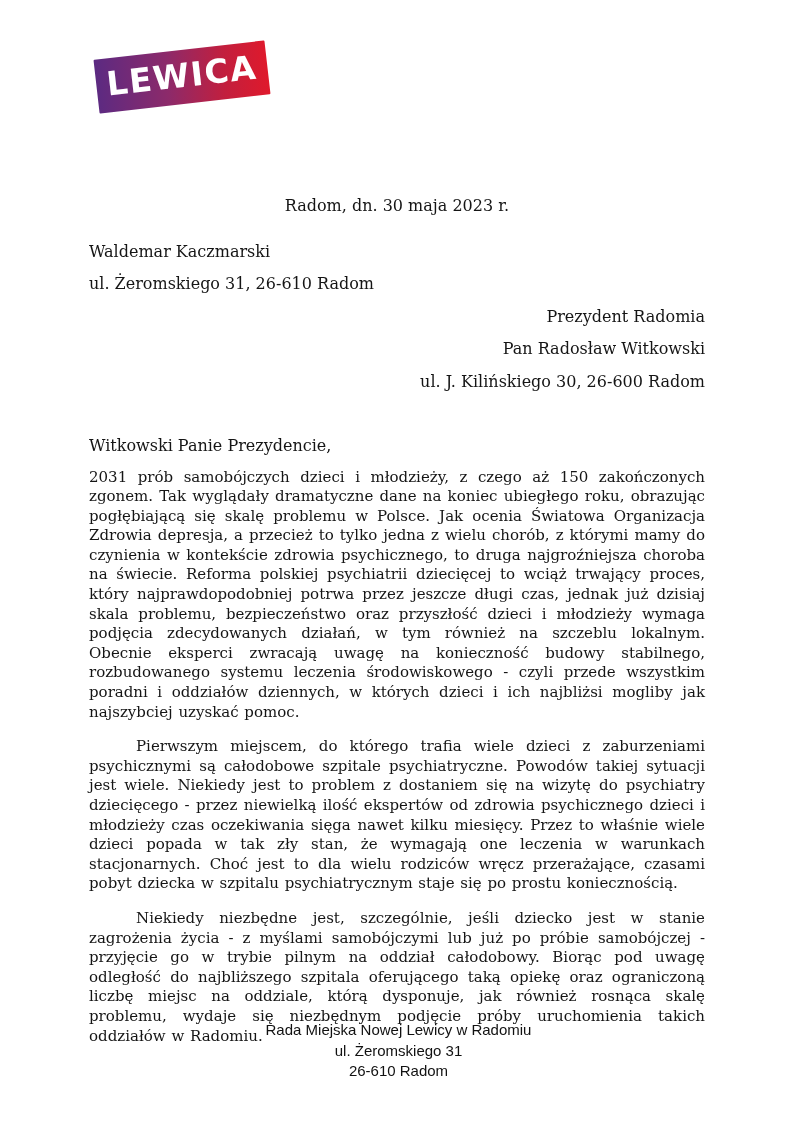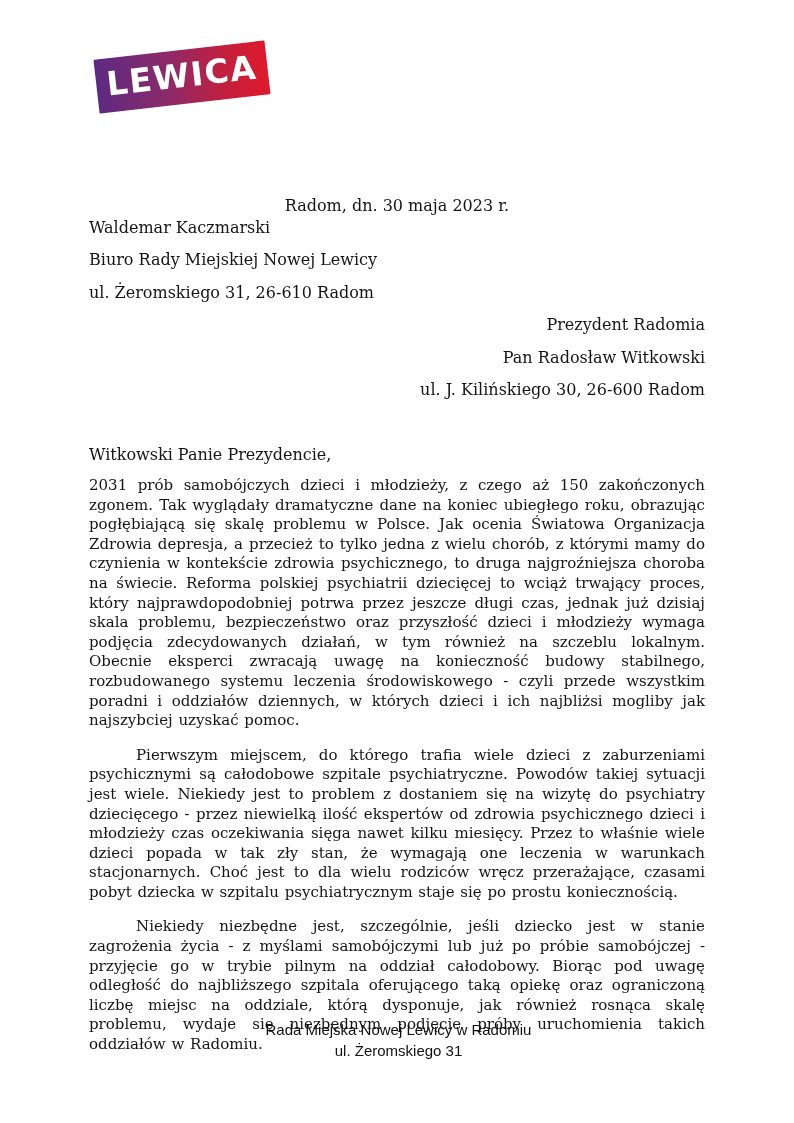--- a/index.html
+++ b/index.html
@@ -39,21 +39,21 @@
     padding-bottom: 3px;
   }
 
   
   .date-line {
     margin: 8px 16px 0;
     text-align: center;
     font-size: 16px;
     line-height: 19.5px;
   }
-  .sender { margin-top: 2px; }
+  .sender { margin-top: 26px; }
   .addr-line {
     margin: 0 0 13px;
     font-size: 16px;
     line-height: 19.5px;
   }
   .recipient { text-align: right; }
 
   
   .salutation {
     margin: 45px 0 0;
@@ -91,34 +91,34 @@
   <div class="logo-wrap">
     <div class="logo-band" style="background: linear-gradient(94deg, rgb(91, 42, 130) 0%, rgb(141, 42, 106) 42%, rgb(194, 31, 62) 74%, rgb(224, 25, 43) 100%);">
       <span class="logo-text" style="color: rgb(255, 255, 255);">LEWICA</span>
     </div>
   </div>
 
   <div class="date-line">Radom, dn. 30 maja 2023 r.</div>
 
   <div class="sender">
     <p class="addr-line">Waldemar Kaczmarski</p>
-    <p class="addr-line">Biuro Rady Miejskiej Nowej Lewicy</p>
     <p class="addr-line">ul. Żeromskiego 31, 26-610 Radom</p>
   </div>
 
   <div class="recipient">
     <p class="addr-line">Prezydent Radomia</p>
     <p class="addr-line">Pan Radosław Witkowski</p>
     <p class="addr-line">ul. J. Kilińskiego 30, 26-600 Radom</p>
   </div>
 
   <p class="salutation">Witkowski Panie Prezydencie,</p>
 
   <p class="para">2031 prób samobójczych dzieci i młodzieży, z czego aż 150 zakończonych zgonem. Tak wyglądały dramatyczne dane na koniec ubiegłego roku, obrazując pogłębiającą się skalę problemu w Polsce. Jak ocenia Światowa Organizacja Zdrowia depresja, a przecież to tylko jedna z wielu chorób, z którymi mamy do czynienia w kontekście zdrowia psychicznego, to druga najgroźniejsza choroba na świecie. Reforma polskiej psychiatrii dziecięcej to wciąż trwający proces, który najprawdopodobniej potrwa przez jeszcze długi czas, jednak już dzisiaj skala problemu, bezpieczeństwo oraz przyszłość dzieci i młodzieży wymaga podjęcia zdecydowanych działań, w tym również na szczeblu lokalnym. Obecnie eksperci zwracają uwagę na konieczność budowy stabilnego, rozbudowanego systemu leczenia środowiskowego - czyli przede wszystkim poradni i oddziałów dziennych, w których dzieci i ich najbliżsi mogliby jak najszybciej uzyskać pomoc.</p>
   <p class="para indent">Pierwszym miejscem, do którego trafia wiele dzieci z zaburzeniami psychicznymi są całodobowe szpitale psychiatryczne. Powodów takiej sytuacji jest wiele. Niekiedy jest to problem z dostaniem się na wizytę do psychiatry dziecięcego - przez niewielką ilość ekspertów od zdrowia psychicznego dzieci i młodzieży czas oczekiwania sięga nawet kilku miesięcy. Przez to właśnie wiele dzieci popada w tak zły stan, że wymagają one leczenia w warunkach stacjonarnych. Choć jest to dla wielu rodziców wręcz przerażające, czasami pobyt dziecka w szpitalu psychiatrycznym staje się po prostu koniecznością.</p>
   <p class="para indent">Niekiedy niezbędne jest, szczególnie, jeśli dziecko jest w stanie zagrożenia życia - z myślami samobójczymi lub już po próbie samobójczej - przyjęcie go w trybie pilnym na oddział całodobowy. Biorąc pod uwagę odległość do najbliższego szpitala oferującego taką opiekę oraz ograniczoną liczbę miejsc na oddziale, którą dysponuje, jak również rosnąca skalę problemu, wydaje się niezbędnym podjęcie próby uruchomienia takich oddziałów w Radomiu.</p>
 
   <div class="footer">
     <p>Rada Miejska Nowej Lewicy w Radomiu</p>
     <p>ul. Żeromskiego 31</p>
+    <p>26-610 Radom</p>
   </div>
 
 </div>
 
 </body></html>

